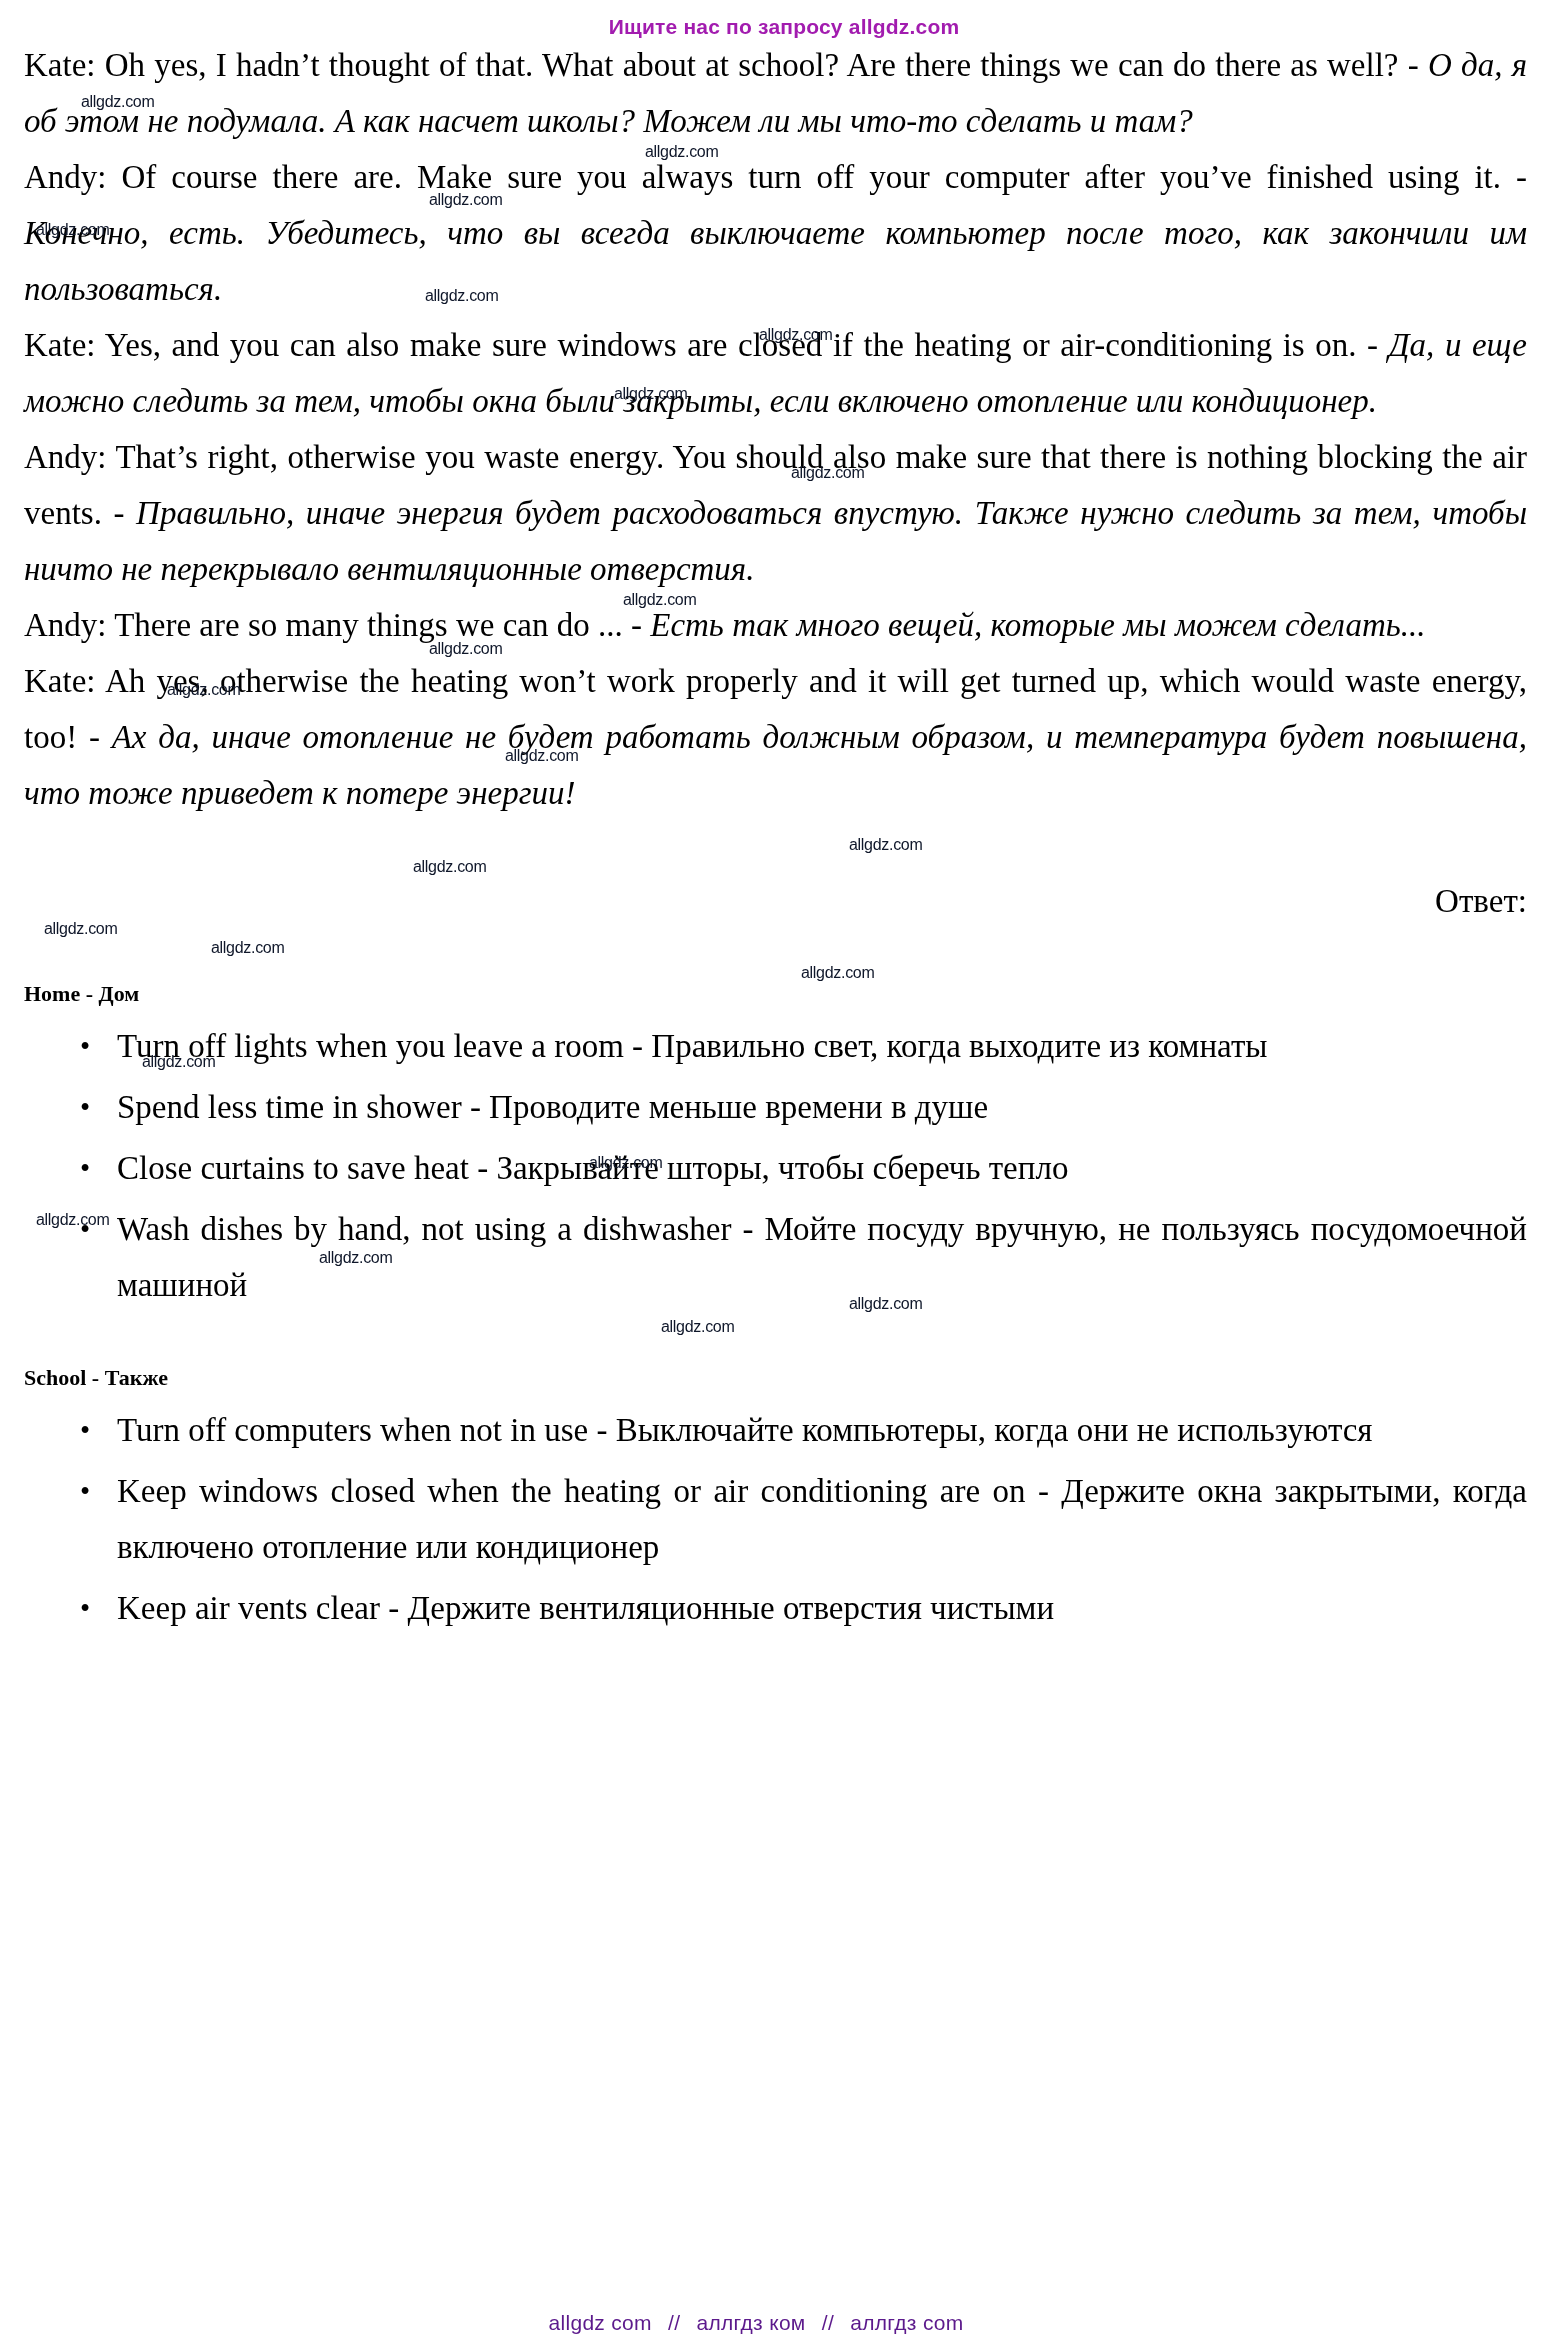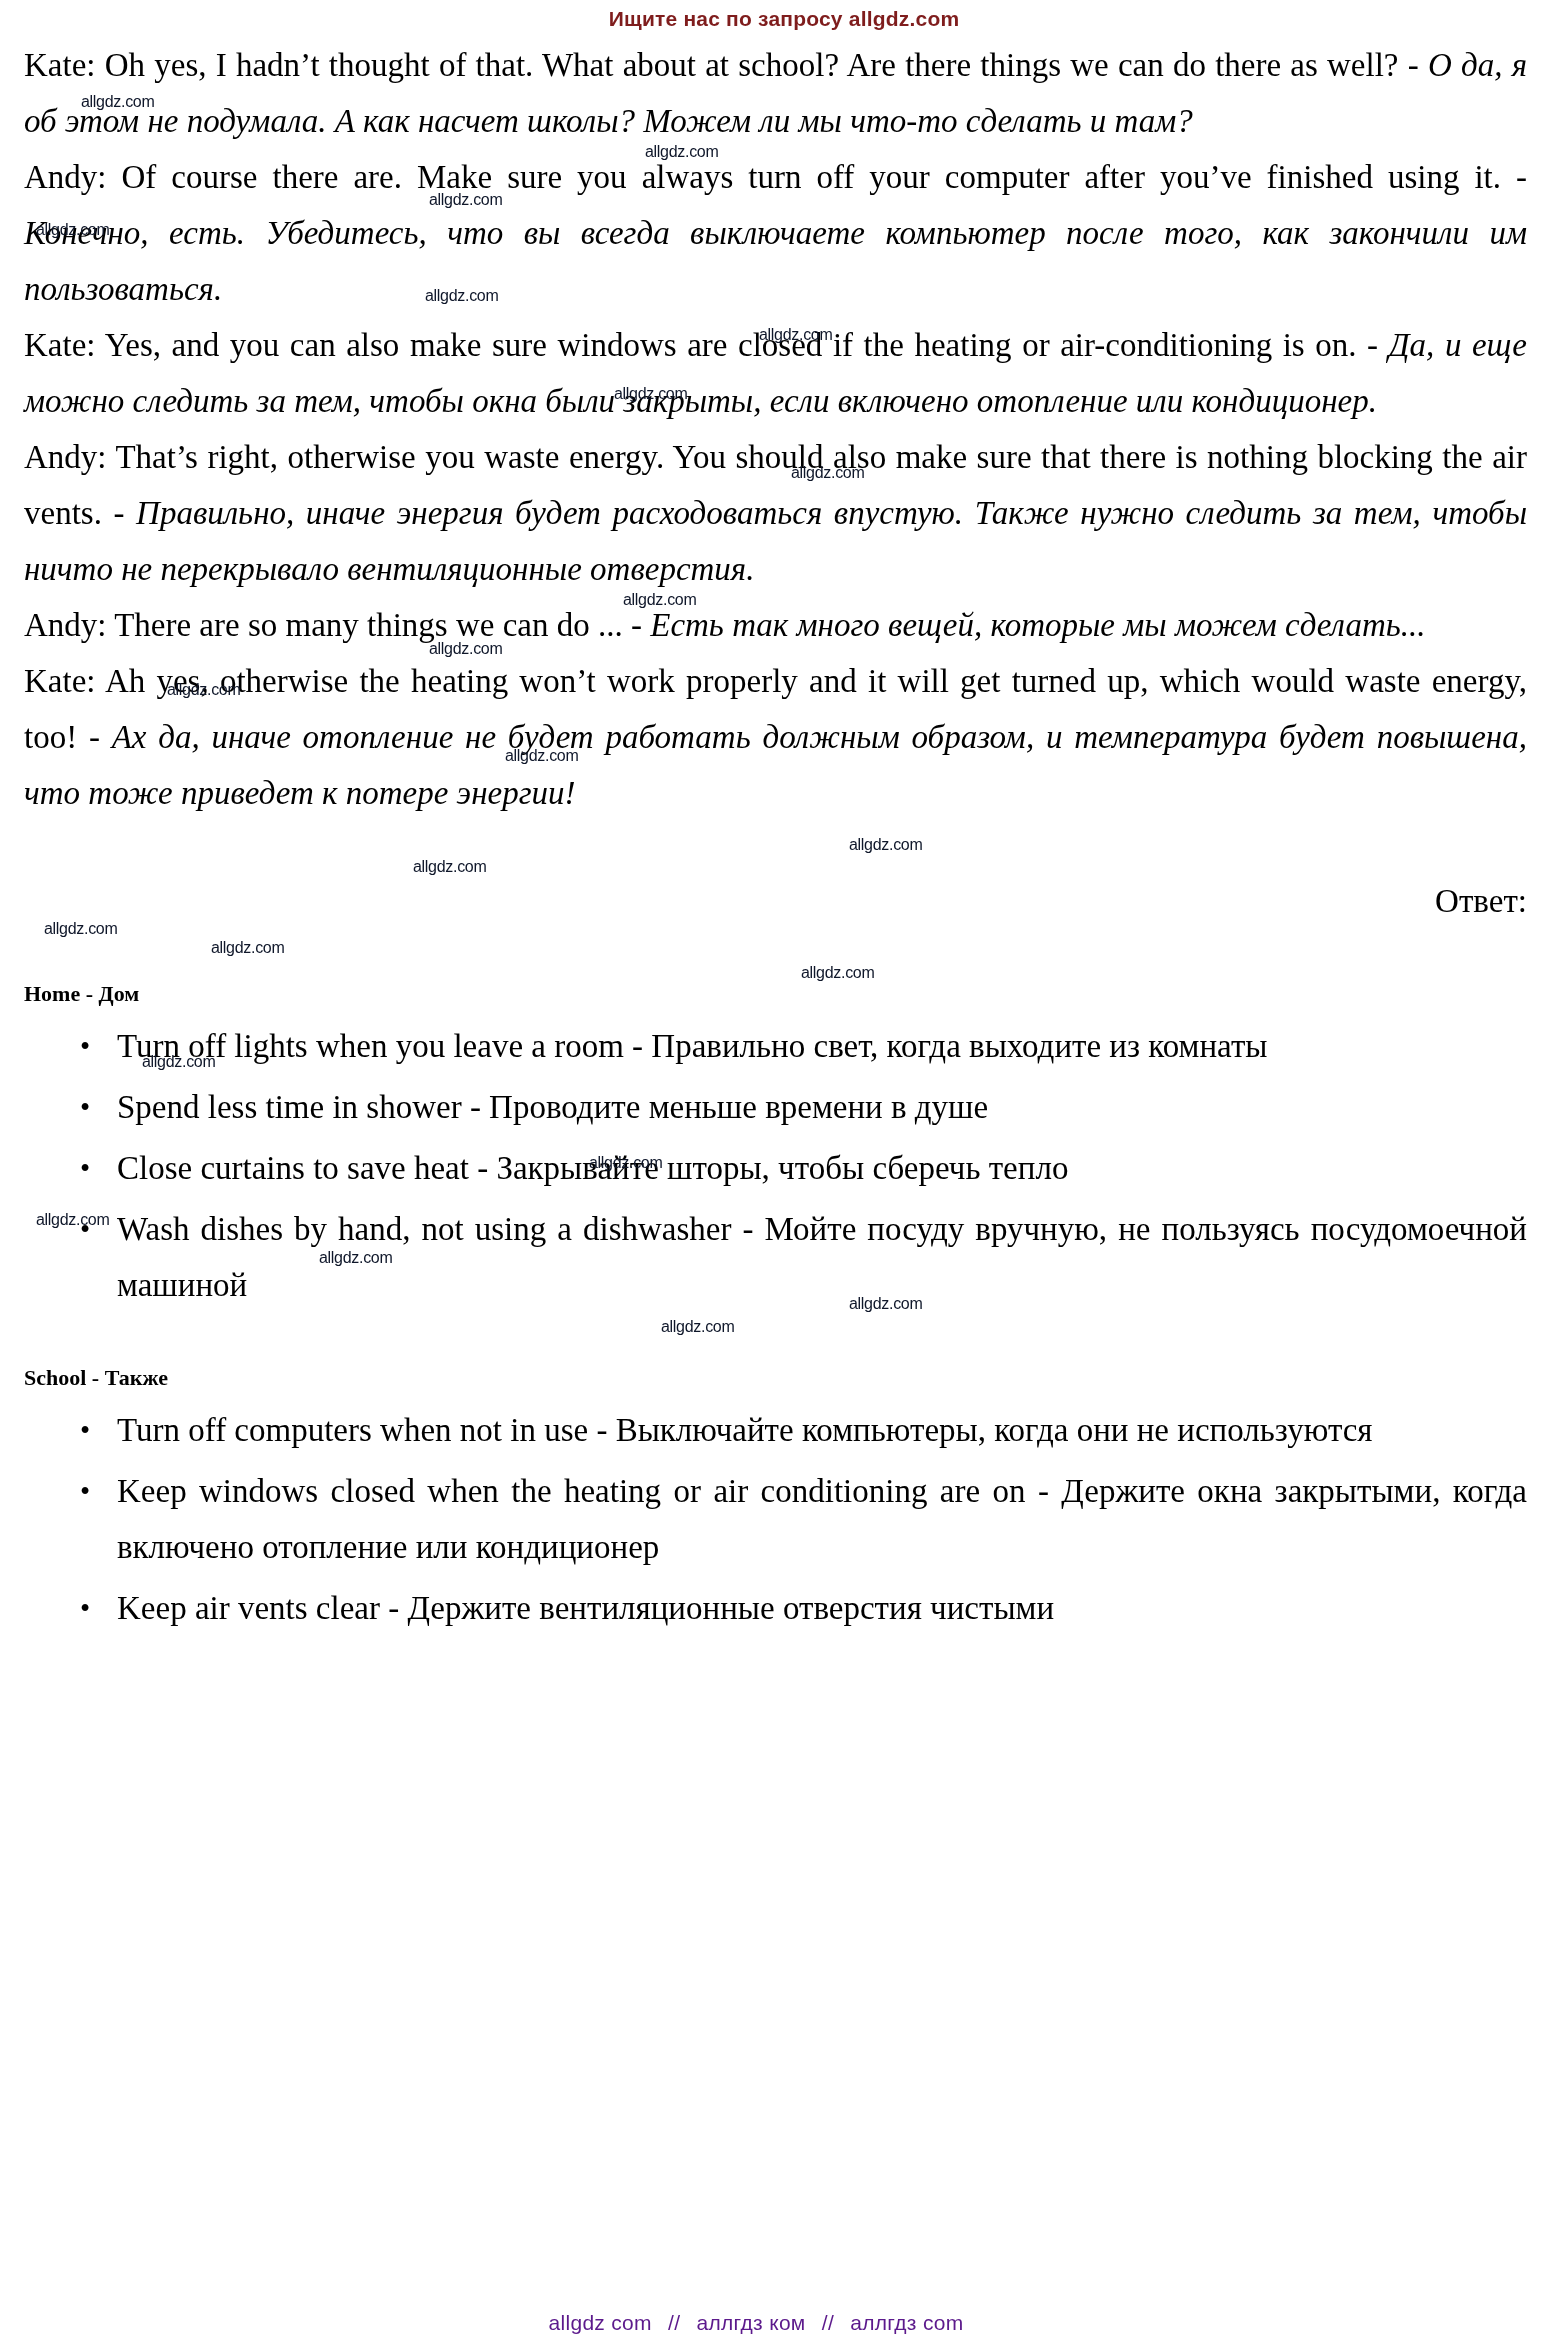--- a/index.html
+++ b/index.html
@@ -19,24 +19,24 @@
   
   .promo-bar {
     position: absolute;
     top: 0;
     left: 0;
     width: 1568px;
     text-align: center;
     font-family: "Liberation Sans", sans-serif;
     font-size: 21px;
     font-weight: 700;
-    color: #7f1d1d;
+    color: #a21caf;
     letter-spacing: 0.2px;
     line-height: 25px;
-    padding-top: 6px;
+    padding-top: 14px;
   }
 
   
   .doc {
     position: absolute;
     top: 37px;
     left: 24px;
     width: 1503px;
   }
 

